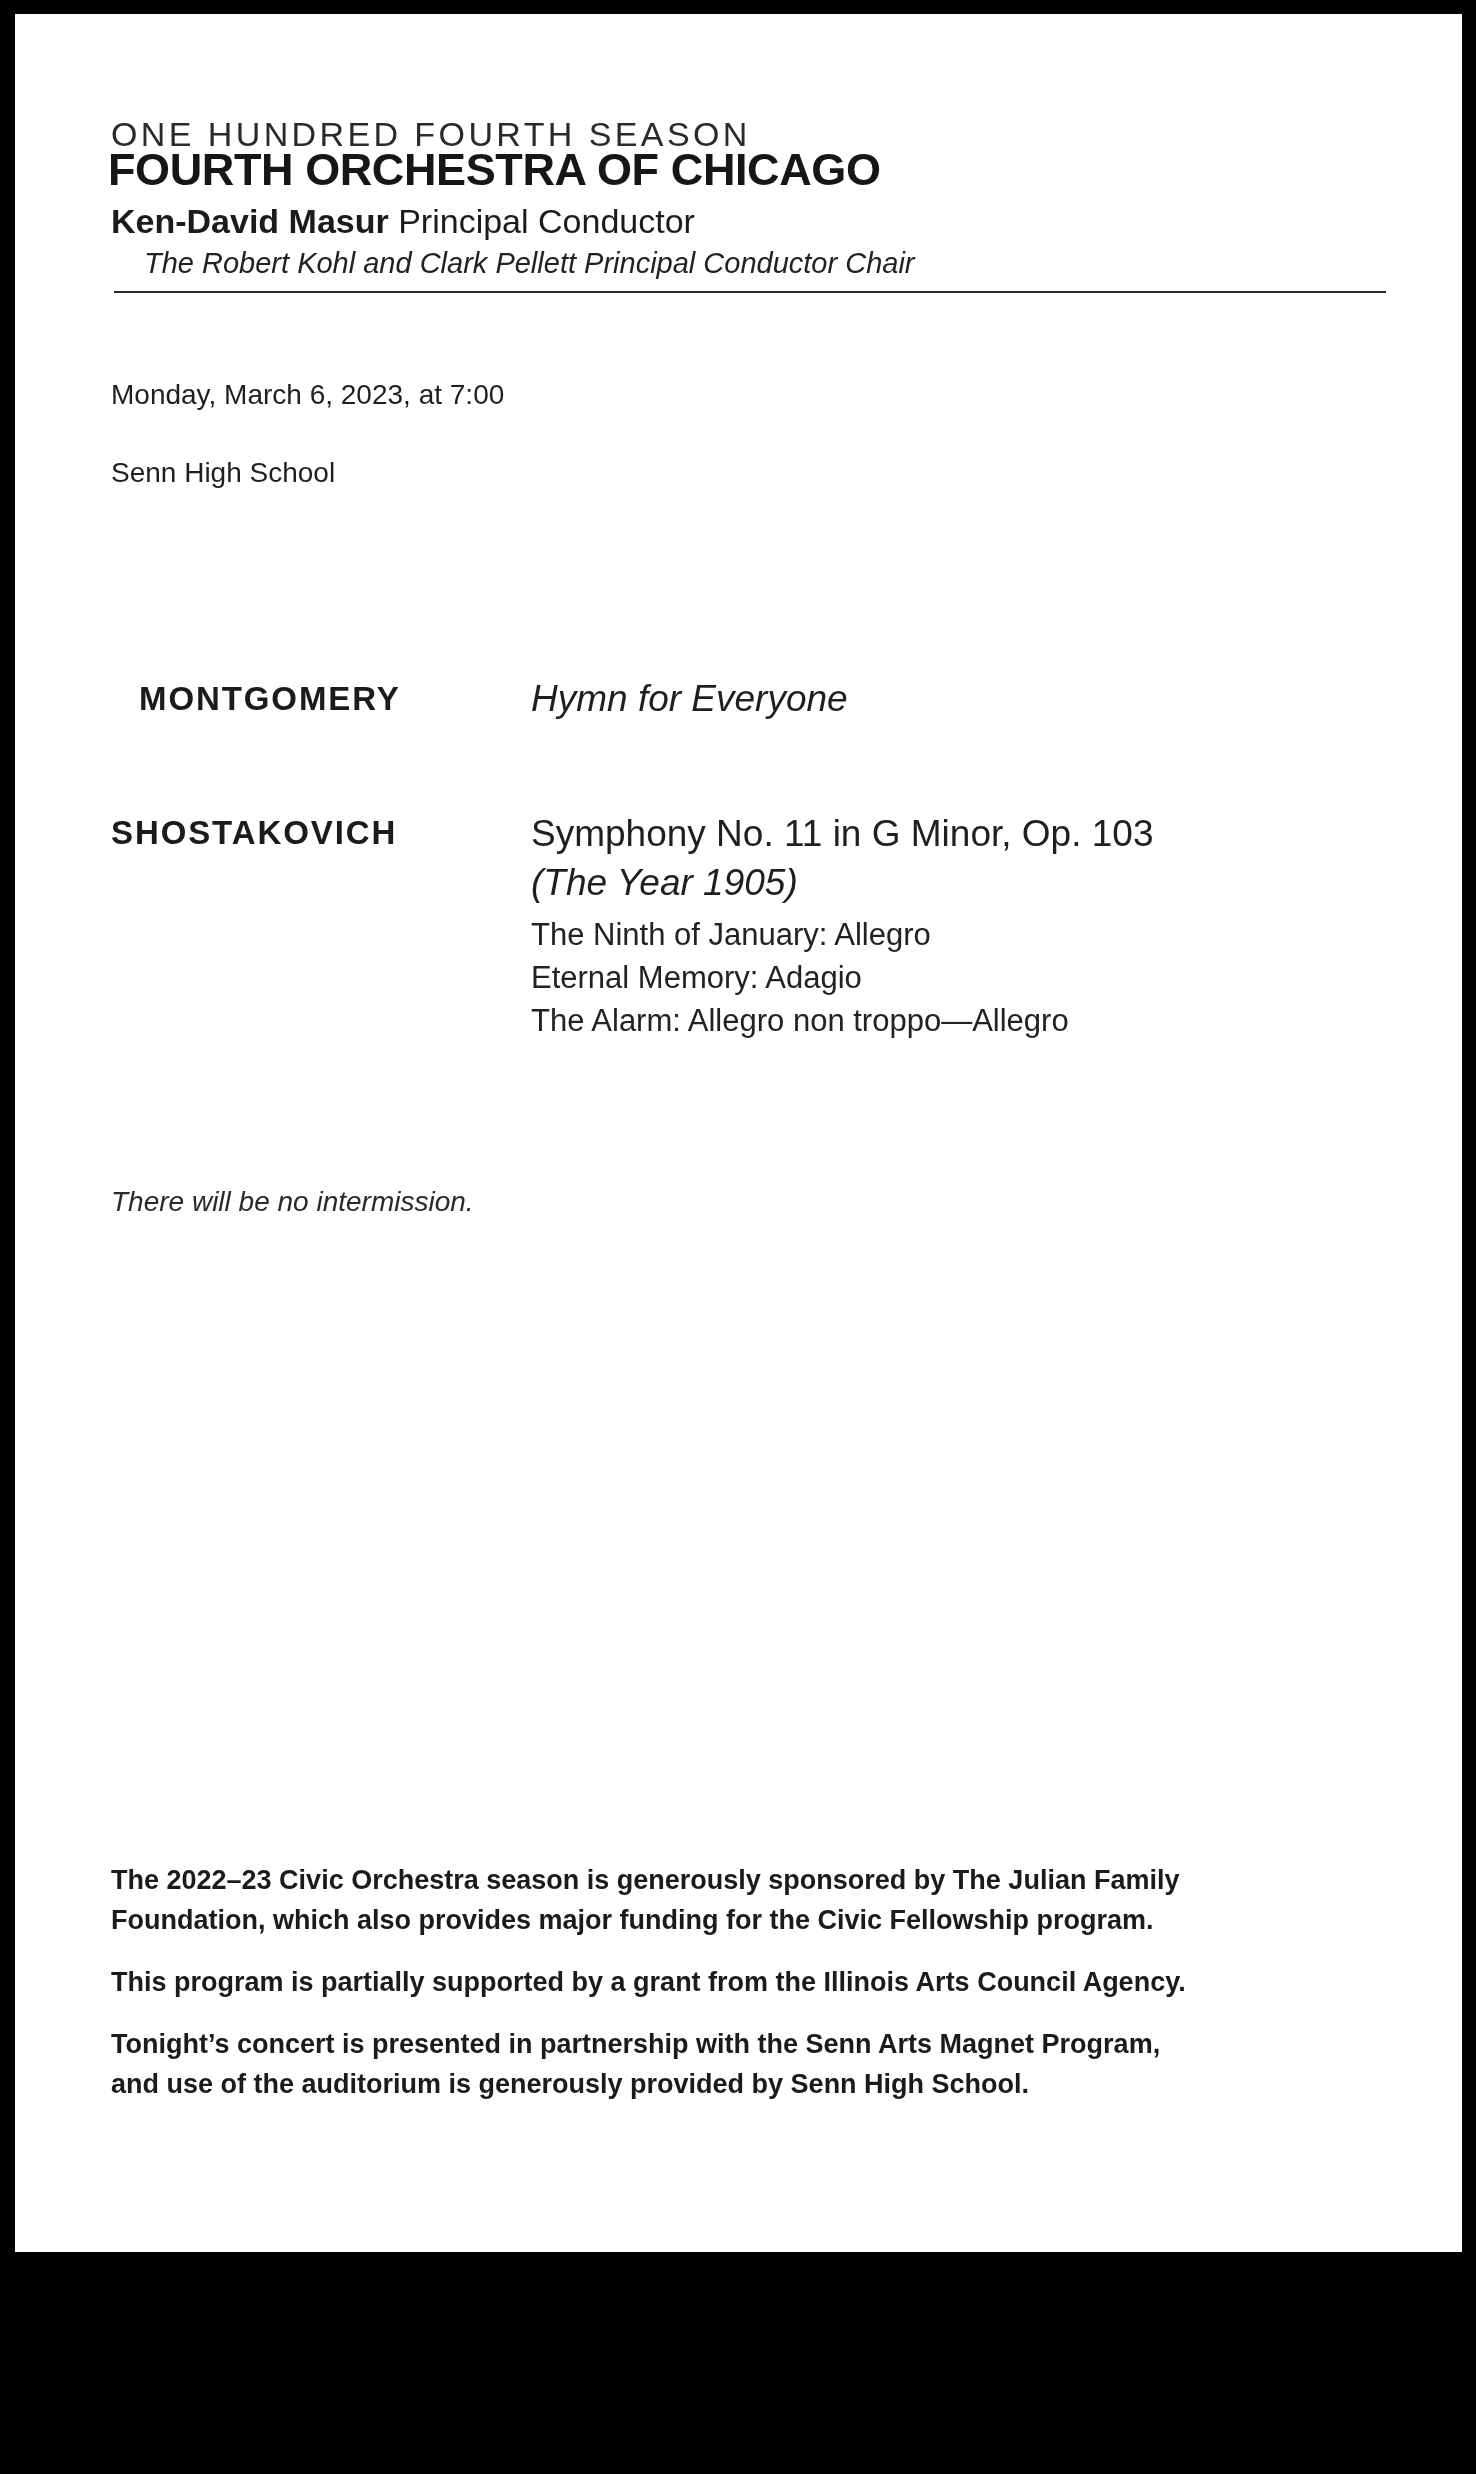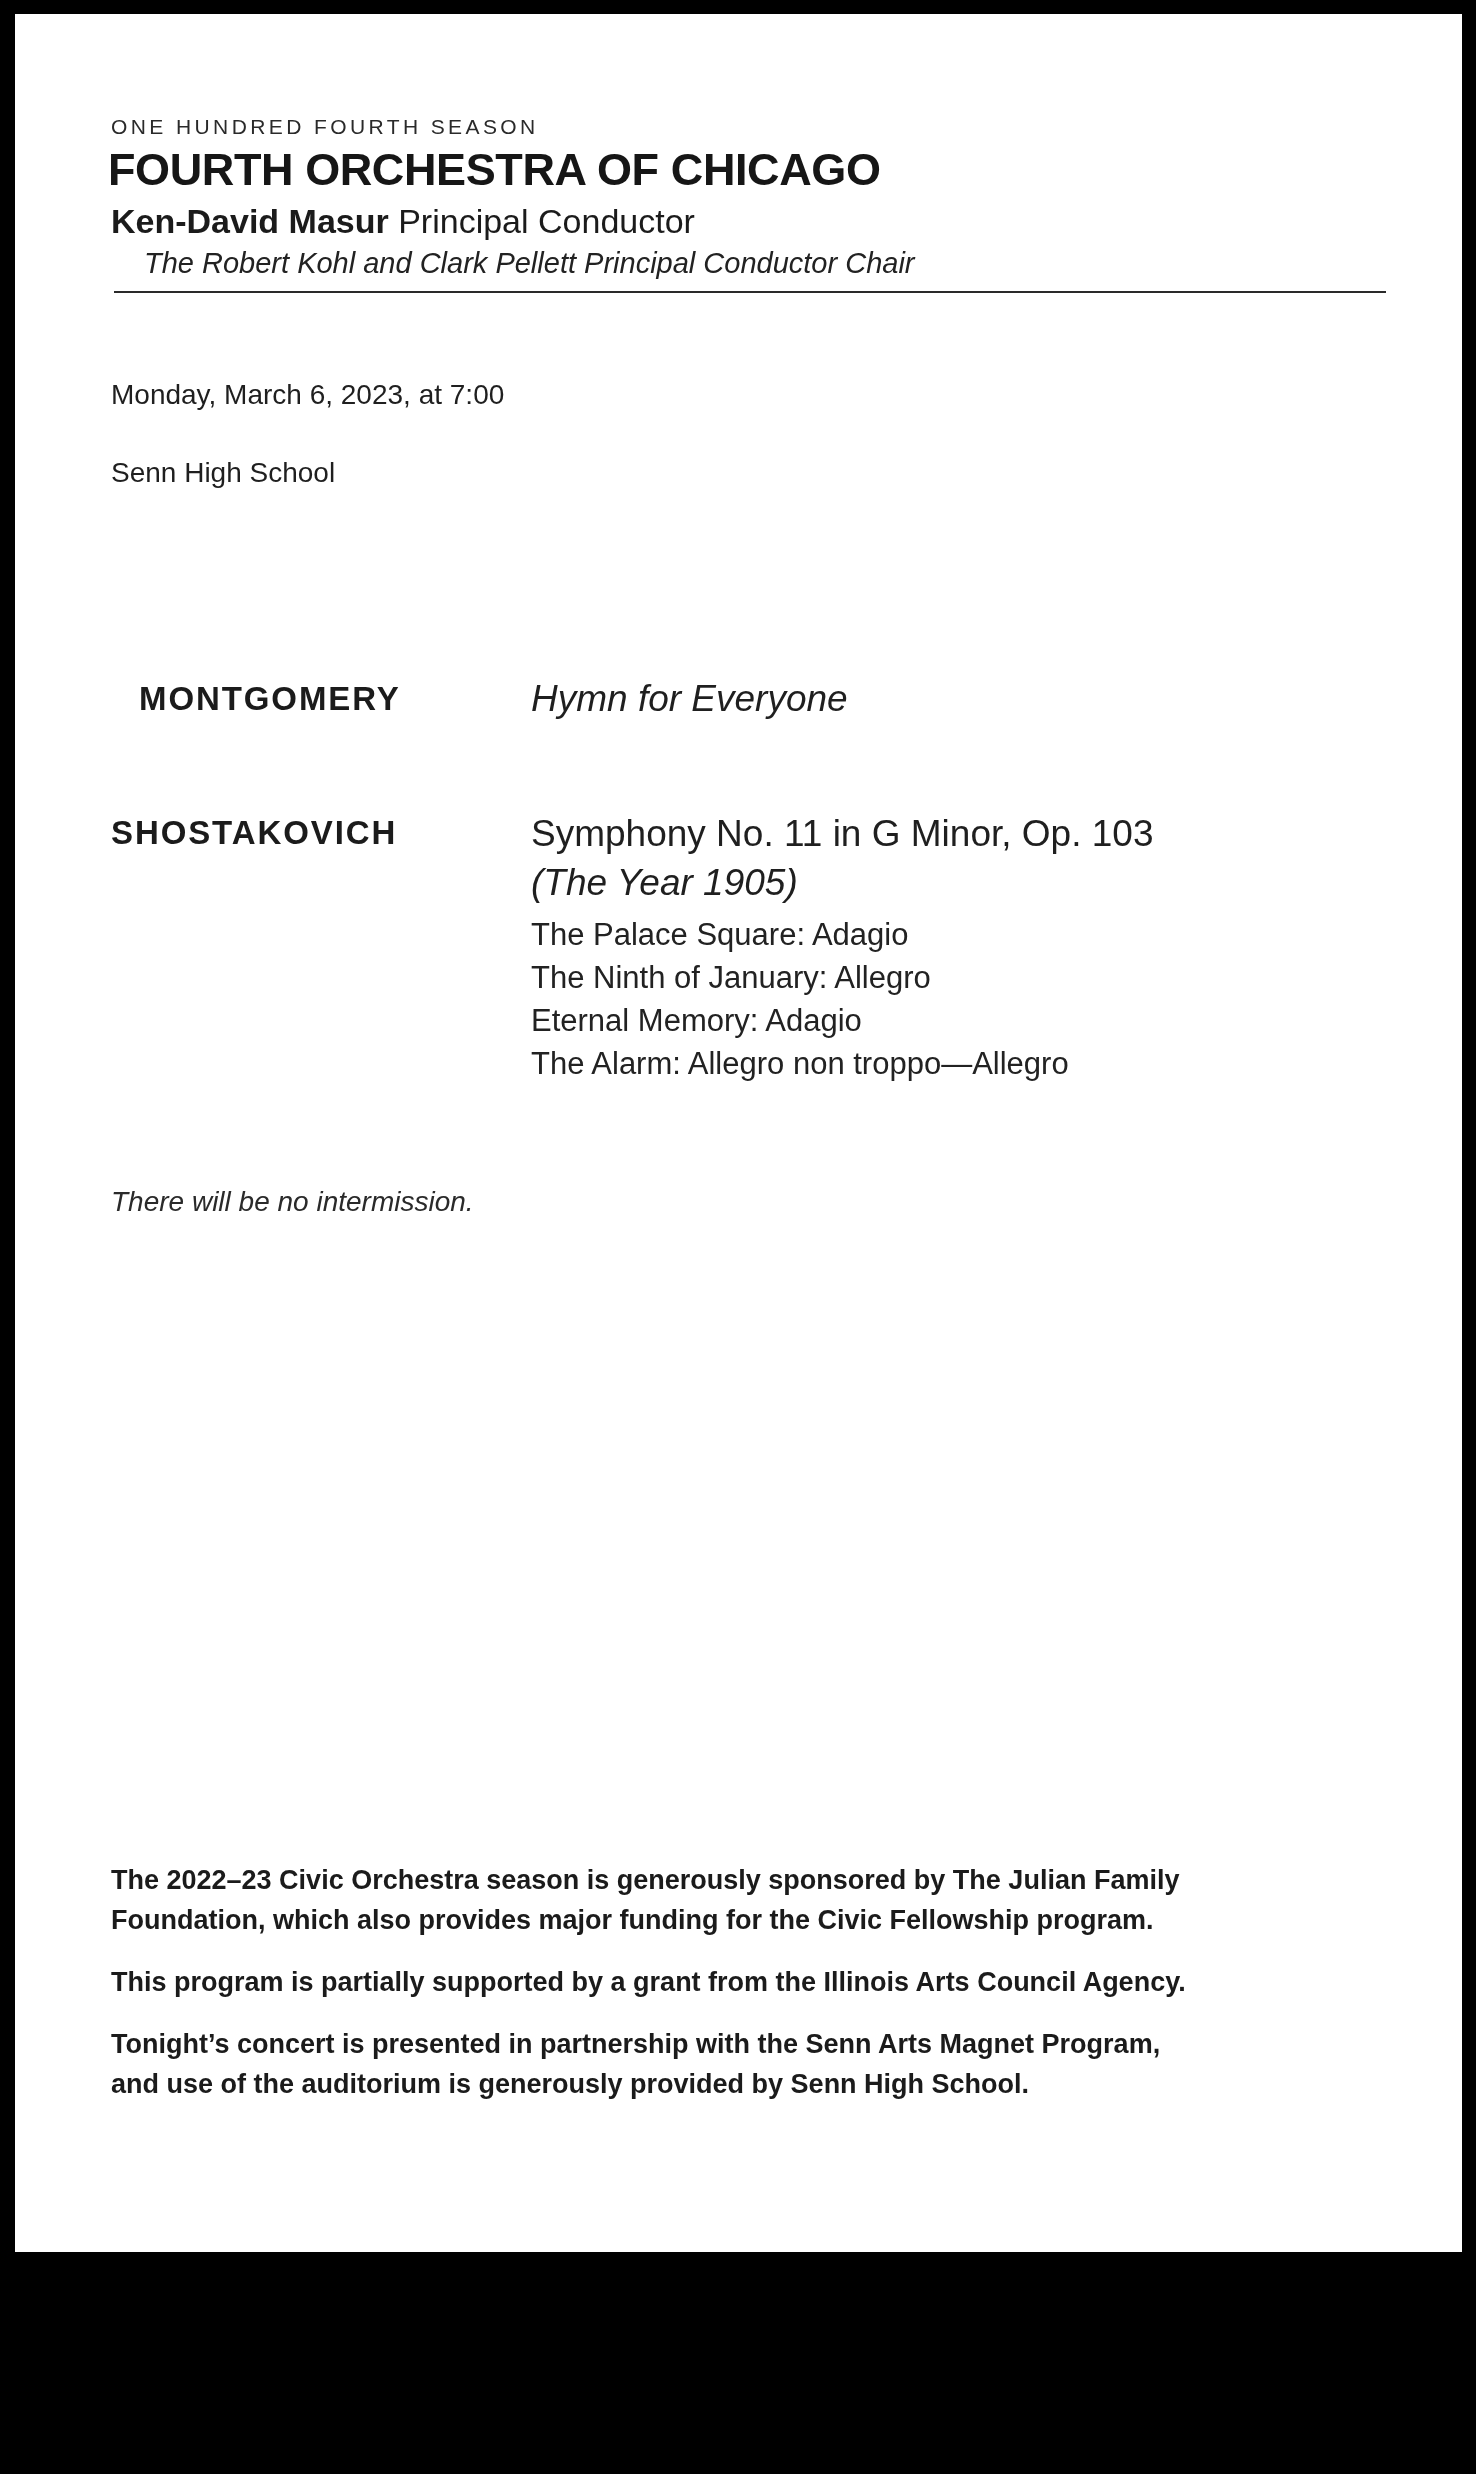--- a/index.html
+++ b/index.html
@@ -15,21 +15,21 @@
     left: 15px; top: 13.5px;
     width: 1447px; height: 2238px;
     background: #ffffff;
     color: #1f1f1f;
     overflow: hidden;
   }
   .abs { position: absolute; white-space: nowrap; }
 
   .season {
     left: 96px; top: 100px;
-    font-size: 21px; letter-spacing: 3.4px;
+    font-size: 34px; letter-spacing: 3.4px;
     color: #2a2a2a; line-height: 1.2;
   }
   .title {
     left: 93px; top: 129px;
     font-size: 45px; font-weight: bold;
     letter-spacing: -0.4px; color: #161616; line-height: 1.2;
   }
   .pc-line {
     left: 96px; top: 187px;
     font-size: 34px; line-height: 1.2; color: #1b1b1b;
@@ -102,21 +102,20 @@
 
 
   <div class="abs composer composer-1">MONTGOMERY</div>
   <div class="abs work-title work-1">Hymn for Everyone</div>
 
   <div class="abs composer composer-2">SHOSTAKOVICH</div>
   <div class="abs works-2">
     <div class="work-line">Symphony No. 11 in G Minor, Op. 103</div>
     <div class="work-line work-sub">(The Year 1905)</div>
     <div class="movements">
-      <div class="movement">The Palace Square: Adagio</div>
       <div class="movement">The Ninth of January: Allegro</div>
       <div class="movement">Eternal Memory: Adagio</div>
       <div class="movement">The Alarm: Allegro non troppo—Allegro</div>
     </div>
   </div>
 
   <div class="abs intermission">There will be no intermission.</div>
 
   <div class="notes">
     <div class="note-para">

